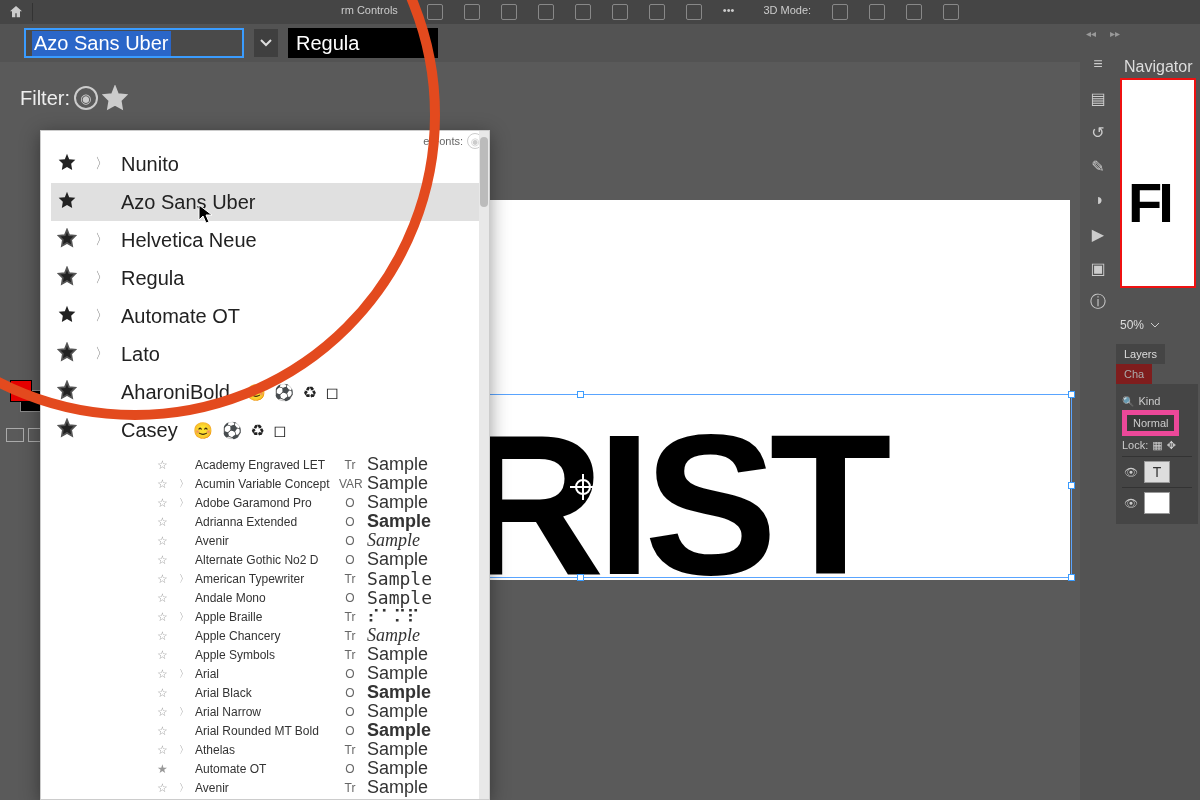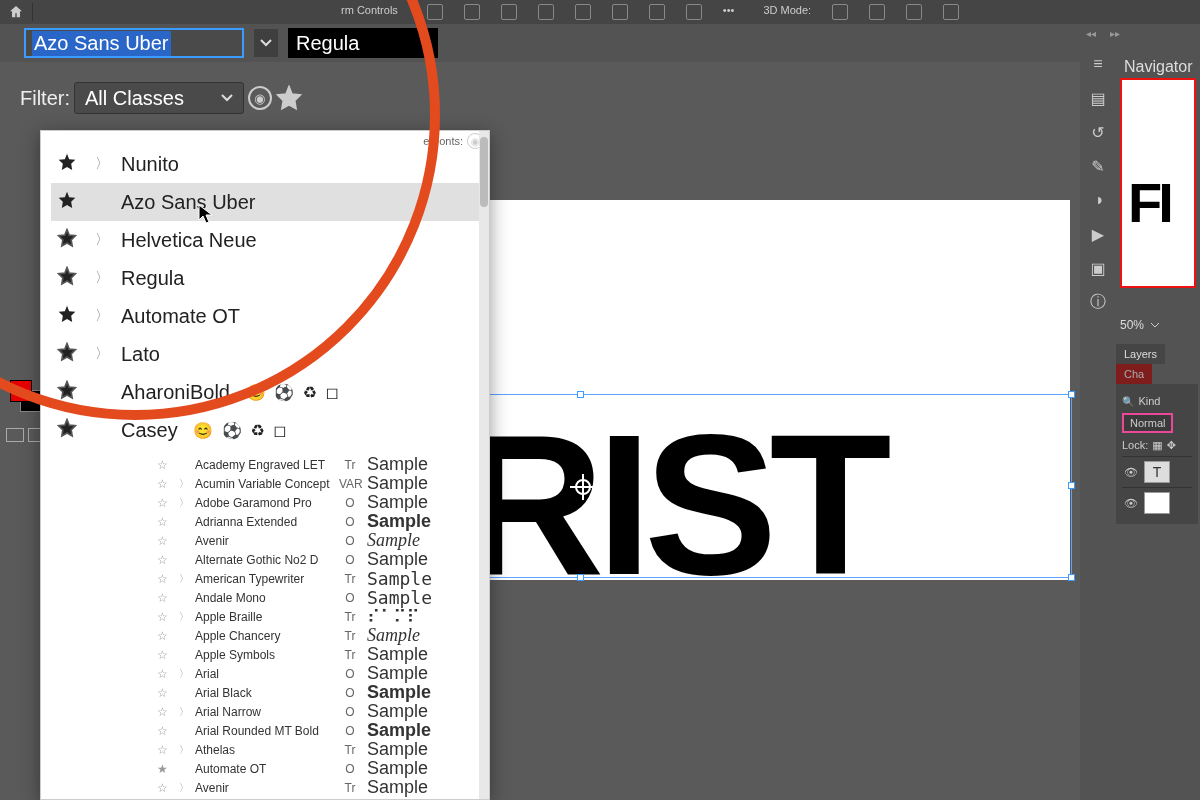--- a/index.html
+++ b/index.html
@@ -77,21 +77,21 @@
   .dock .col .ico { width:20px; height:20px; color:#ccc; font-size:16px; display:flex; align-items:center; justify-content:center;}
   .dock .nav-title { position:absolute; top:34px; left:44px; color:#ddd; font-size:16px; }
   .dock .nav-prev { position:absolute; top:54px; left:40px; width:76px; height:210px; background:#fff; border:2px solid #e11; }
   .dock .nav-prev .mini { position:absolute; top:90px; left:6px; font-size:56px; font-weight:700; letter-spacing:-4px; font-family:Arial Black,sans-serif; color:#000;}
   .dock .zoom { position:absolute; top:294px; left:40px; color:#ddd; font-size:12px; display:flex; align-items:center; gap:6px;}
   .dock .panels { position:absolute; top:320px; left:36px; width:82px; }
   .dock .tab { display:inline-block; background:#454545; color:#ddd; font-size:11px; padding:4px 8px; margin-right:2px;}
   .dock .tab.inactive { background:#7f1d1d; color:#aaa;}
   .dock .panelbody { background:#454545; width:82px; padding:6px; color:#ccc; font-size:11px; }
   .dock .panelbody .row { display:flex; align-items:center; gap:4px; height:22px;}
-  .dock .panelbody .sel { background:#3a3a3a; padding:2px 6px; border:2px solid #ec4899;}
+  .dock .panelbody .sel { background:#3a3a3a; padding:2px 6px; border:5px solid #ec4899;}
   .dock .layer-row { display:flex; align-items:center; gap:6px; padding:4px 2px; border-top:1px solid #333;}
   .dock .layer-row .eye { width:14px; text-align:center;}
   .dock .layer-row .thumb { width:26px; height:22px; background:#ddd; border:1px solid #999; display:flex; align-items:center; justify-content:center; color:#333; font-size:14px;}
   
   
   .toolcolors { position:absolute; top:380px; left:10px; }
   .toolcolors .fg { width:22px; height:22px; background:#e40000; border:1px solid #000; position:absolute; z-index:2;}
   .toolcolors .bg { width:22px; height:22px; background:#000; border:1px solid #888; position:absolute; top:10px; left:10px;}
   .viewmodes { position:absolute; top:428px; left:6px; display:flex; gap:4px;}
   .viewmodes div{ width:18px; height:14px; border:1px solid #aaa;}
@@ -139,26 +139,20 @@
         <path d="M1 1l5 5 5-5" stroke="#ddd" stroke-width="2" fill="none"></path>
       </svg>
   </div>
   <div class="weight-select">
     <span>Regula</span>
   </div>
 </div>
 
 <div class="filterbar">
   <span class="label">Filter:</span>
-  <div class="filter-dd">
-    <span>All Classes</span>
-    <svg width="12" height="8">
-        <path d="M1 1l5 5 5-5" stroke="#ddd" stroke-width="2" fill="none"></path>
-      </svg>
-  </div>
   <div class="cc-icon">◉</div>
   <div class="star-big">
     <svg class="star-shape" viewBox="0 0 24 24" width="26" height="26" fill="none" stroke="#ccc" stroke-width="2">
         <path d="M12 2l2.6 6.6L22 9.3l-5 4.9 1.2 7.3L12 18l-6.2 3.5L7 14.2 2 9.3l7.4-.7z"></path>
       </svg>
   </div>
 </div>
 
 <div class="toolcolors">
   <div class="fg"></div>

